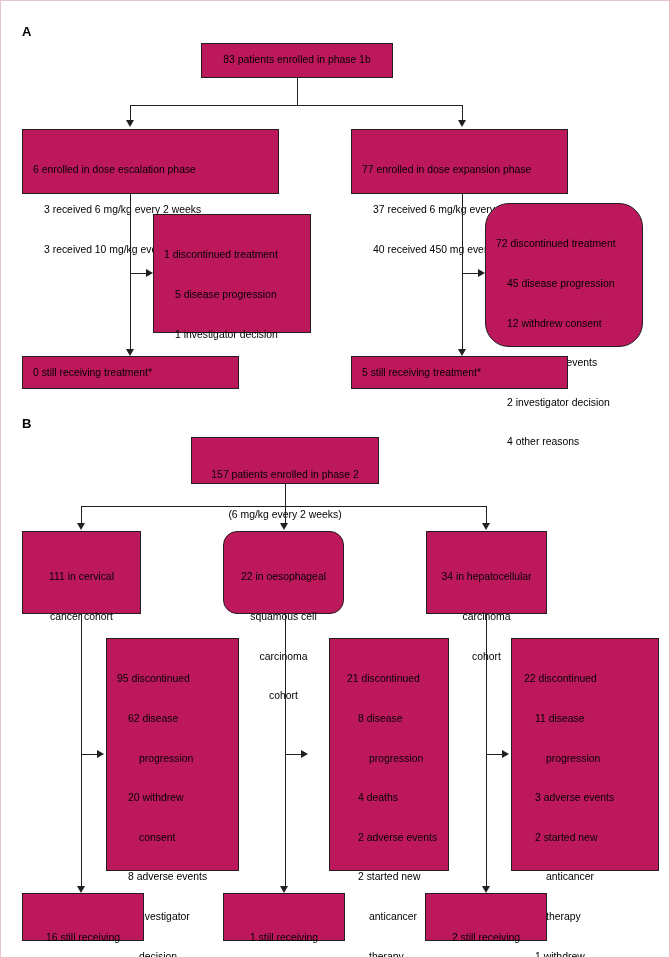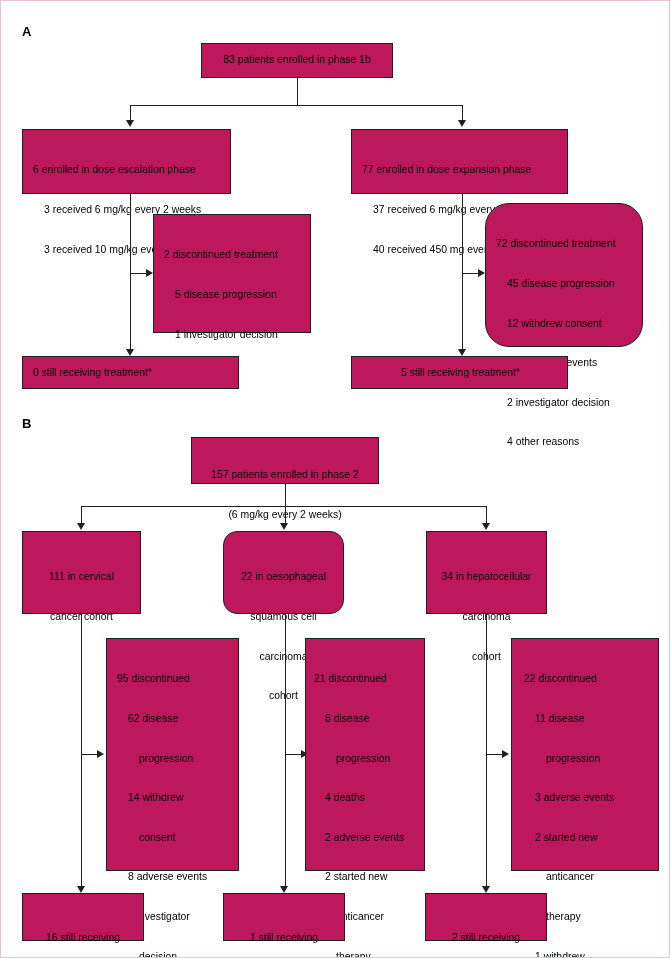--- a/index.html
+++ b/index.html
@@ -78,61 +78,61 @@
 
   <div class="node center" style="left:200px; top:42px; width:192px; height:35px; padding-top:9px;">83 patients enrolled in phase 1b</div>
 
   <div class="vline" style="left:295.5px; top:77px; height:27px;"></div>
   <div class="hline" style="left:129px; top:103.5px; width:333px;"></div>
   <div class="vline" style="left:129px; top:103.5px; height:16px;"></div>
   <div class="arrow-down" style="left:124.5px; top:119px;"></div>
   <div class="vline" style="left:461px; top:103.5px; height:16px;"></div>
   <div class="arrow-down" style="left:456.5px; top:119px;"></div>
 
-  <div class="node" style="left:21px; top:128px; width:209px; height:65px;">
+  <div class="node" style="left:21px; top:128px; width:257px; height:65px;">
     <span class="ln">6 enrolled in dose escalation phase</span>
     <span class="ln ind1">3 received 6 mg/kg every 2 weeks</span>
     <span class="ln ind1">3 received 10 mg/kg every 2 weeks</span>
   </div>
 
   <div class="node" style="left:350px; top:128px; width:217px; height:65px;">
     <span class="ln">77 enrolled in dose expansion phase</span>
     <span class="ln ind1">37 received 6 mg/kg every 2 weeks</span>
     <span class="ln ind1">40 received 450 mg every 2 weeks</span>
   </div>
 
   <div class="vline" style="left:129px; top:193px; height:155px;"></div>
   <div class="arrow-down" style="left:124.5px; top:348px;"></div>
 
   <div class="hline" style="left:129px; top:272px; width:16px;"></div>
   <div class="arrow-right" style="left:145px; top:267.5px;"></div>
 
   <div class="node" style="left:152px; top:213px; width:158px; height:119px;">
-    <span class="ln">2 discontinued treatment</span>
+    <span class="ln">1 discontinued treatment</span>
     <span class="ln ind1">5 disease progression</span>
     <span class="ln ind1">1 investigator decision</span>
     <span class="ln ind1">1 death</span>
   </div>
 
   <div class="vline" style="left:461px; top:193px; height:155px;"></div>
   <div class="arrow-down" style="left:456.5px; top:348px;"></div>
   <div class="hline" style="left:461px; top:272px; width:16px;"></div>
   <div class="arrow-right" style="left:477px; top:267.5px;"></div>
 
   <div class="node" style="left:484px; top:202px; width:158px; height:144px;border-radius:24px;">
     <span class="ln">72 discontinued treatment</span>
     <span class="ln ind1">45 disease progression</span>
     <span class="ln ind1">12 withdrew consent</span>
     <span class="ln ind2">9 adverse events</span>
     <span class="ln ind1">2 investigator decision</span>
     <span class="ln ind1">4 other reasons</span>
   </div>
 
   <div class="node" style="left:21px; top:355px; width:217px; height:33px; padding-top:9px;">0 still receiving treatment*</div>
-  <div class="node" style="left:350px; top:355px; width:217px; height:33px; padding-top:9px;text-align:center;">5 still receiving treatment*</div>
+  <div class="node" style="left:350px; top:355px; width:217px; height:33px; padding-top:9px;">5 still receiving treatment*</div>
 
   <div class="panel-label" style="left:21px; top:416px;">B</div>
 
   <div class="node center" style="left:190px; top:436px; width:188px; height:47px; padding-top:4px;">
     <span class="midv">157 patients enrolled in phase 2</span>
     <span class="midv">(6 mg/kg every 2 weeks)</span>
   </div>
 
   <div class="vline" style="left:283.5px; top:483px; height:22px;"></div>
   <div class="hline" style="left:80px; top:504.5px; width:405px;"></div>
@@ -163,35 +163,35 @@
 
   <div class="vline" style="left:80px; top:613px; height:272px;"></div>
   <div class="arrow-down" style="left:75.5px; top:885px;"></div>
   <div class="hline" style="left:80px; top:753px; width:16px;"></div>
   <div class="arrow-right" style="left:96px; top:748.5px;"></div>
 
   <div class="node" style="left:105px; top:637px; width:133px; height:233px;">
     <span class="ln">95 discontinued</span>
     <span class="ln ind1">62 disease</span>
     <span class="ln ind2">progression</span>
-    <span class="ln ind1">14 withdrew</span>
+    <span class="ln ind1">20 withdrew</span>
     <span class="ln ind2">consent</span>
     <span class="ln ind1">8 adverse events</span>
     <span class="ln ind1">3 investigator</span>
     <span class="ln ind2">decision</span>
     
     
   </div>
 
   <div class="vline" style="left:283.5px; top:613px; height:272px;"></div>
   <div class="arrow-down" style="left:279px; top:885px;"></div>
   <div class="hline" style="left:283.5px; top:753px; width:16px;"></div>
   <div class="arrow-right" style="left:299.5px; top:748.5px;"></div>
 
-  <div class="node" style="left:304px; top:637px; width:120px; height:233px; padding-left:8px;">
+  <div class="node" style="left:328px; top:637px; width:120px; height:233px; padding-left:17px;">
     <span class="ln">21 discontinued</span>
     <span class="ln ind1">8 disease</span>
     <span class="ln ind2">progression</span>
     <span class="ln ind1">4 deaths</span>
     <span class="ln ind1">2 adverse events</span>
     <span class="ln ind1">2 started new</span>
     <span class="ln ind2">anticancer</span>
     <span class="ln ind2">therapy</span>
     
     

